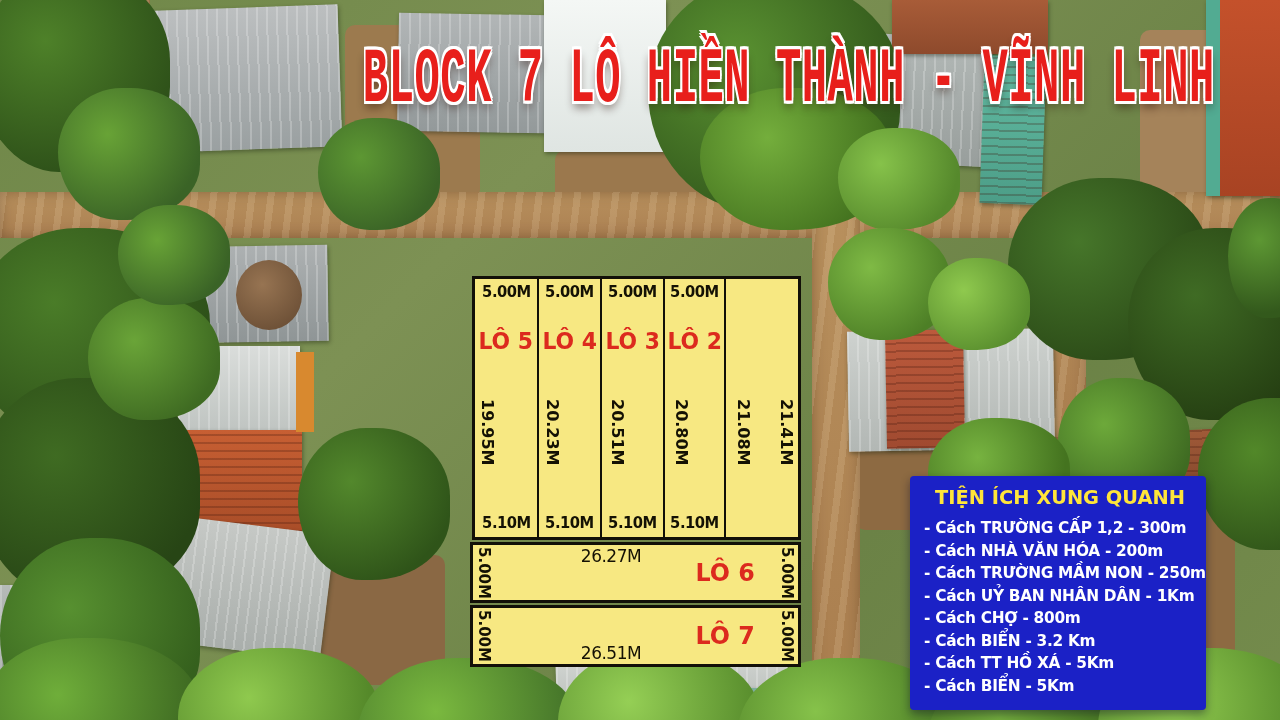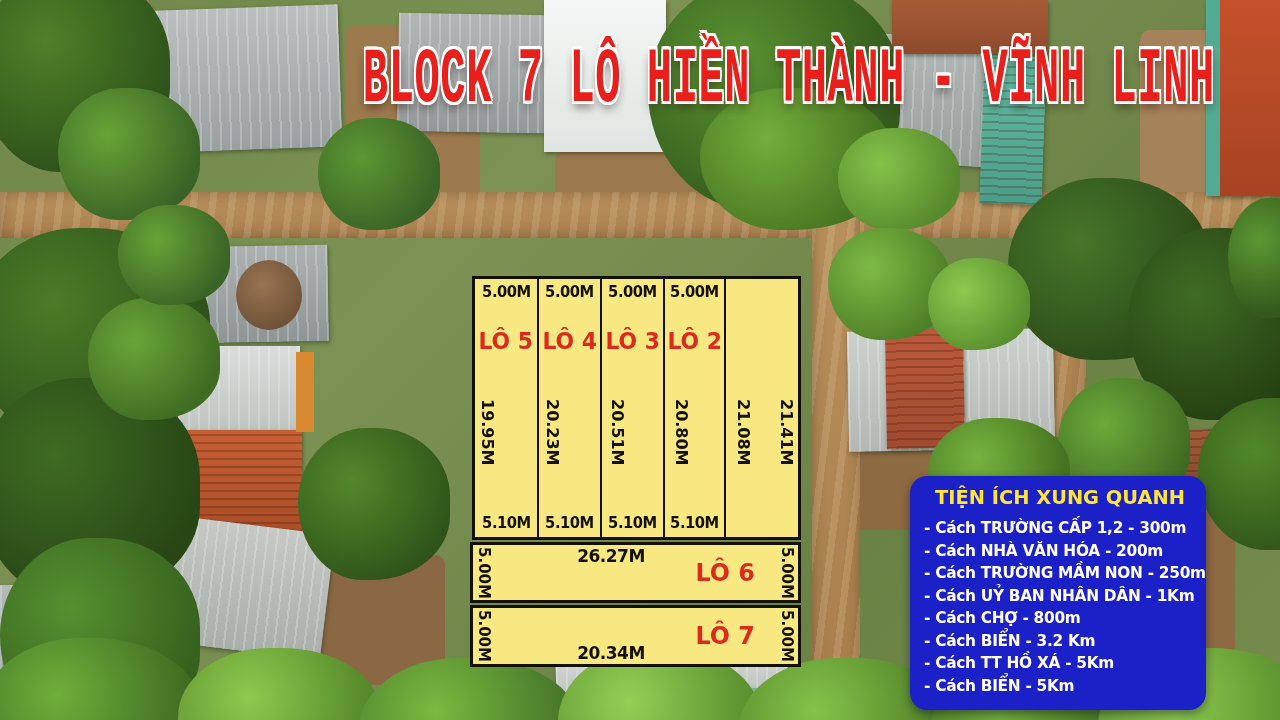--- a/index.html
+++ b/index.html
@@ -44,34 +44,34 @@
   .plabel{margin-top:27px;font-size:23px;font-weight:bold;color:#dc2a1e;white-space:nowrap;transform:scaleX(.95);}
   .wbot{margin-top:auto;margin-bottom:5px;}
   .vlen{
     position:absolute;top:120px;
     writing-mode:vertical-rl;text-orientation:mixed;
     font-weight:bold;font-size:16px;color:#141104;letter-spacing:0;white-space:nowrap;
   }
   .strip{left:0;width:331px;}
   .lo6{top:268px;height:61px;}
   .lo7{top:331px;height:62px;}
-  .hlen{position:absolute;left:8px;width:260px;text-align:center;font-weight:bold;font-size:17px;color:#141104;letter-spacing:-.5px;}
+  .hlen{position:absolute;left:8px;width:260px;text-align:center;font-weight:normal;font-size:17px;color:#141104;letter-spacing:-.5px;}
   .hlen.at-top{top:1px;}
   .hlen.at-bottom{bottom:1px;}
   .slabel{position:absolute;right:42px;top:50%;transform:translateY(-52%) scaleX(.95);
     font-size:25px;font-weight:bold;color:#dc2a1e;white-space:nowrap;}
   .vside{position:absolute;top:50%;transform:translateY(-50%);
     writing-mode:vertical-rl;text-orientation:mixed;
     font-weight:bold;font-size:15px;color:#141104;white-space:nowrap;}
   .vside.left{left:2px;}
   .vside.right{right:2px;}
   
   .panel{
     position:absolute;left:910px;top:476px;width:296px;height:234px;z-index:25;
-    background:#1b21c6;border-radius:17px;box-shadow:0 4px 10px rgba(10,10,40,.45);
+    background:#1b21c6;border-radius:4px;box-shadow:0 4px 10px rgba(10,10,40,.45);
     padding:9px 10px 0 14px;
   }
   .panel-title{text-align:center;font-size:20px;font-weight:bold;color:#ffe53a;letter-spacing:0;transform:scaleX(.97);}
   .panel ul{list-style:none;margin:8px 0 0 0;padding:0;}
   .panel li{font-size:16px;font-weight:bold;color:#fff;line-height:22.5px;white-space:nowrap;
     letter-spacing:-.3px;transform:scaleX(.96);transform-origin:left center;}
 </style>
 </head>
 <body>
 
@@ -180,21 +180,21 @@
 
     <div class="blk strip lo6">
       <span class="hlen at-top">26.27M</span>
       <span class="slabel">LÔ 6</span>
       <span class="vside left">5.00M</span>
       <span class="vside right">5.00M</span>
     </div>
 
     <div class="blk strip lo7">
       <span class="slabel">LÔ 7</span>
-      <span class="hlen at-bottom">20.34M</span>
+      <span class="hlen at-bottom">26.51M</span>
       <span class="vside left">5.00M</span>
       <span class="vside right">5.00M</span>
     </div>
 
   </div>
 
   <div class="panel">
     <div class="panel-title">TIỆN ÍCH XUNG QUANH</div>
     <ul>
       <li>- Cách TRƯỜNG CẤP 1,2 - 300m</li>

